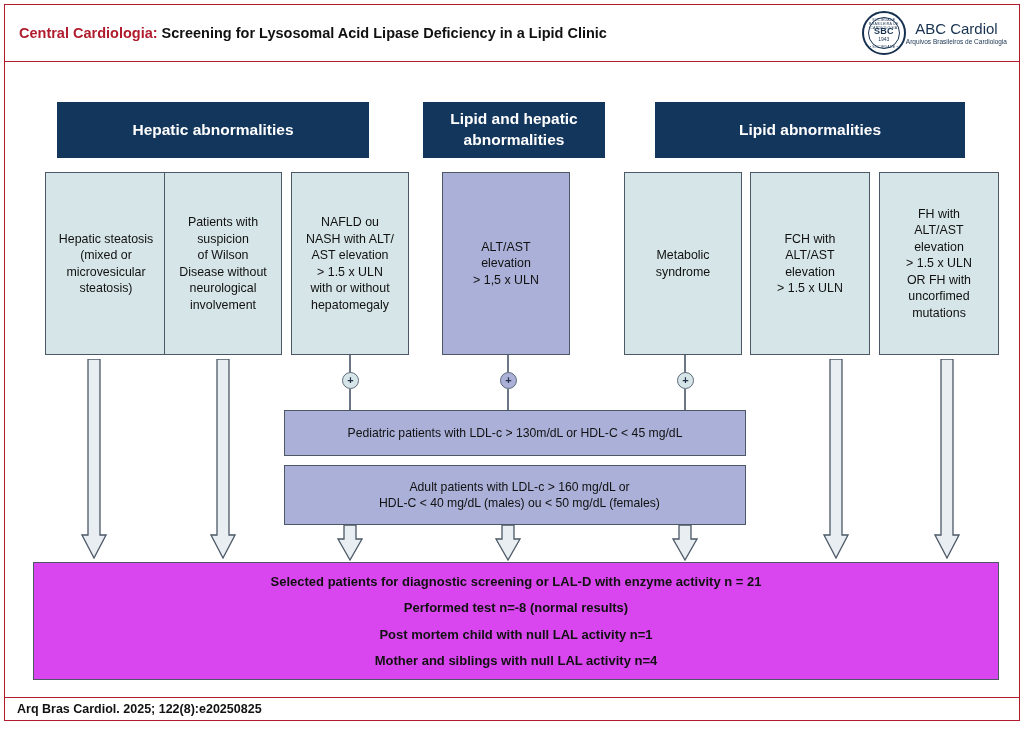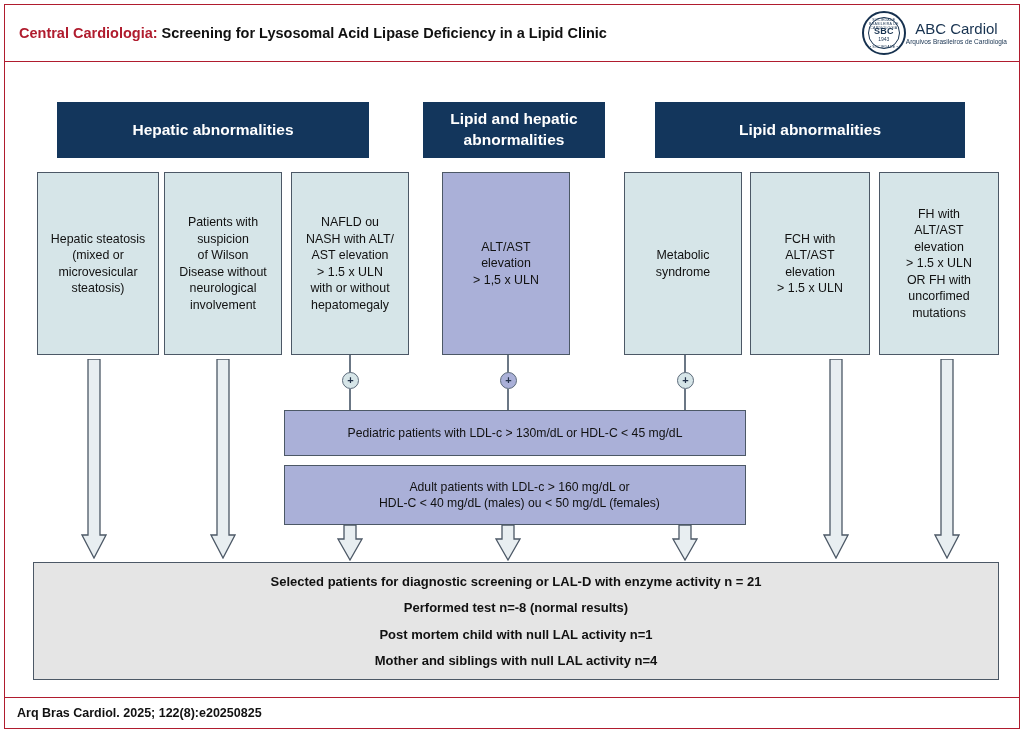--- a/index.html
+++ b/index.html
@@ -104,21 +104,21 @@
     width: 1016px; height: 635px;
     border-left: 1px solid #b01c2e;
     border-right: 1px solid #b01c2e;
     background: #ffffff;
   }
 
   
   .footer {
     position: absolute;
     left: 4px; top: 697px;
-    width: 1016px; height: 32px;
+    width: 1016px; height: 24px;
     border: 1px solid #b01c2e;
     background: #ffffff;
     display: flex;
     align-items: center;
     padding: 0 12px;
   }
   .footer-text {
     font-size: 12.5px;
     font-weight: bold;
     color: #111111;
@@ -151,21 +151,21 @@
     background: #aab0d8;
     color: #111111;
     font-size: 12.4px;
   }
   .widepurple {
     background: #aab0d8;
     color: #111111;
     font-size: 12.2px;
   }
   .resultbox {
-    background: #e5e5e5;
+    background: #d946ef;
     color: #111111;
     font-size: 13px;
     font-weight: bold;
     flex-direction: column;
     gap: 9px;
     padding: 14px 10px;
   }
 
   
   .plus {
@@ -222,21 +222,21 @@
     </div>
 
     <div class="node hdr-box" style="left:418px; top:40px; width:182px; height:56px;">
       <span>Lipid and hepatic abnormalities</span>
     </div>
 
     <div class="node hdr-box" style="left:650px; top:40px; width:310px; height:56px;">
       <span>Lipid abnormalities</span>
     </div>
 
-    <div class="node lightbox" style="left:32px; top:110px; width:122px; height:183px;">
+    <div class="node lightbox" style="left:40px; top:110px; width:122px; height:183px;">
       <div>
         <span class="txt-line">Hepatic steatosis</span>
         <span class="txt-line">(mixed or</span>
         <span class="txt-line">microvesicular</span>
         <span class="txt-line">steatosis)</span>
       </div>
     </div>
 
     <div class="node lightbox" style="left:159px; top:110px; width:118px; height:183px;">
       <div>

